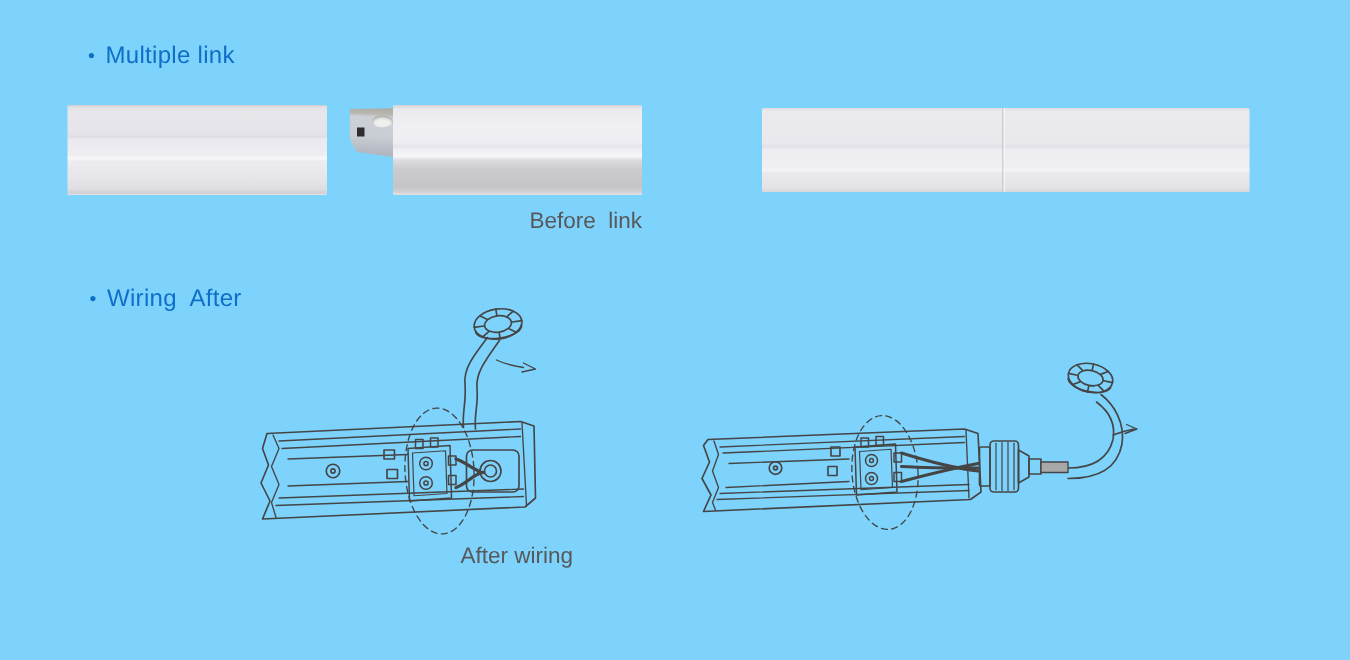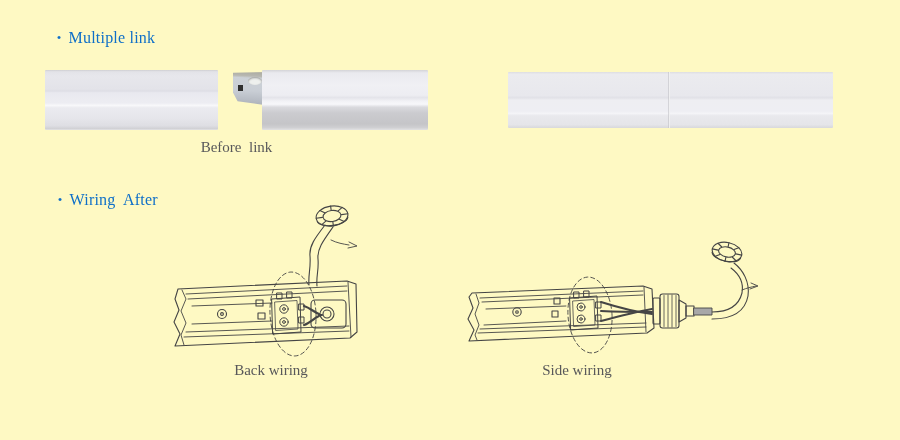--- a/index.html
+++ b/index.html
@@ -1,29 +1,29 @@
 <!DOCTYPE html>
 <html><head>
 <meta charset="utf-8">
 <style>
   * { box-sizing: border-box; }
   html, body { margin: 0; padding: 0; background: #ffffff; }
   #canvas {
     position: relative; width: 900px; height: 440px;
-    background: #fef9c3; overflow: hidden;
-    font-family: Liberation Serif, serif;
+    background: #7dd3fc; overflow: hidden;
+    font-family: Liberation Sans, sans-serif;
   }
   .section-heading {
     position: absolute; color: #0e6fc8; font-size: 16px;
     white-space: pre; letter-spacing: 0.2px;
   }
   .section-heading .bullet { font-size: 13px; margin-right: 7px; vertical-align: 1px; }
   .caption {
     position: absolute; color: #58585a; font-size: 15px;
-    text-align: center; white-space: pre;
+    text-align: right; white-space: pre;
   }
   .figure { position: absolute; }
   .fixture-piece { position: absolute; height: 100%; border-radius: 1px; }
   .fixture-left, .fixture-right-group { top: 0; }
   .fixture-left {
     left: 0; width: 173px;
     background: linear-gradient(180deg,#cfcfd3 0%,#e3e3e8 3%,#e7e7ec 10%,#e3e3e9 32%,
       #dedee5 35%,#e9e9ef 38%,#ededf2 55%,#f8f8fa 59%,#ebebf0 63%,#e6e6eb 80%,
       #dedee3 93%,#d0d0d4 98%,#e6e6e8 100%);
   }
@@ -139,21 +139,21 @@
         <path d="M 159,119 L 162,119"></path>
       </g>
       <g>
         <rect x="151" y="104" width="35" height="28" rx="4"></rect>
         <circle cx="167" cy="118" r="7"></circle>
         <circle cx="167" cy="118" r="4"></circle>
       </g>
       <ellipse cx="133" cy="118" rx="23" ry="42" stroke-width="0.9" stroke-dasharray="4 3" transform="rotate(-3 133 118)"></ellipse>
     </g>
   </svg>
-  <div class="caption" style="left:160px; top:362px; width:222px;">Back wiring</div>
+  <div class="caption" style="left:160px; top:362px; width:222px;">After wiring</div>
 
   <svg class="diagram" style="left:450px; top:238px; width:320px; height:118px;" viewBox="0 0 320 118">
     <g fill="none" stroke="#454545" stroke-width="1.1" stroke-linecap="round" stroke-linejoin="round">
       <g>
         <g transform="translate(277,14) rotate(12)">
           <ellipse rx="15" ry="9.5"></ellipse>
           <ellipse rx="8.5" ry="5"></ellipse>
           <path d="M -14.5,3.5 C -12,11 12,11 14.5,3.5"></path>
           <line x1="15" y1="0" x2="9" y2="0"></line>
           <line x1="10.6" y1="6.7" x2="6.4" y2="4"></line>
@@ -210,15 +210,14 @@
         <line stroke-width="0.8" x1="218" y1="57" x2="218" y2="89"></line>
         <line stroke-width="0.8" x1="222" y1="57" x2="222" y2="89"></line>
         <line stroke-width="0.8" x1="226" y1="57.5" x2="226" y2="88.5"></line>
         <polygon points="229,62 236,66 236,80 229,84"></polygon>
         <rect x="236" y="68" width="8" height="10"></rect>
         <rect x="244" y="70" width="18" height="7" fill="#a8a8a8" stroke-width="0.9"></rect>
       </g>
       <ellipse cx="140" cy="77" rx="22" ry="38" stroke-width="0.9" stroke-dasharray="4 3" transform="rotate(-4 140 77)"></ellipse>
     </g>
   </svg>
-  <div class="caption" style="left:440px; top:362px; width:274px;">Side wiring</div>
 
 </div>
 
 </body></html>

